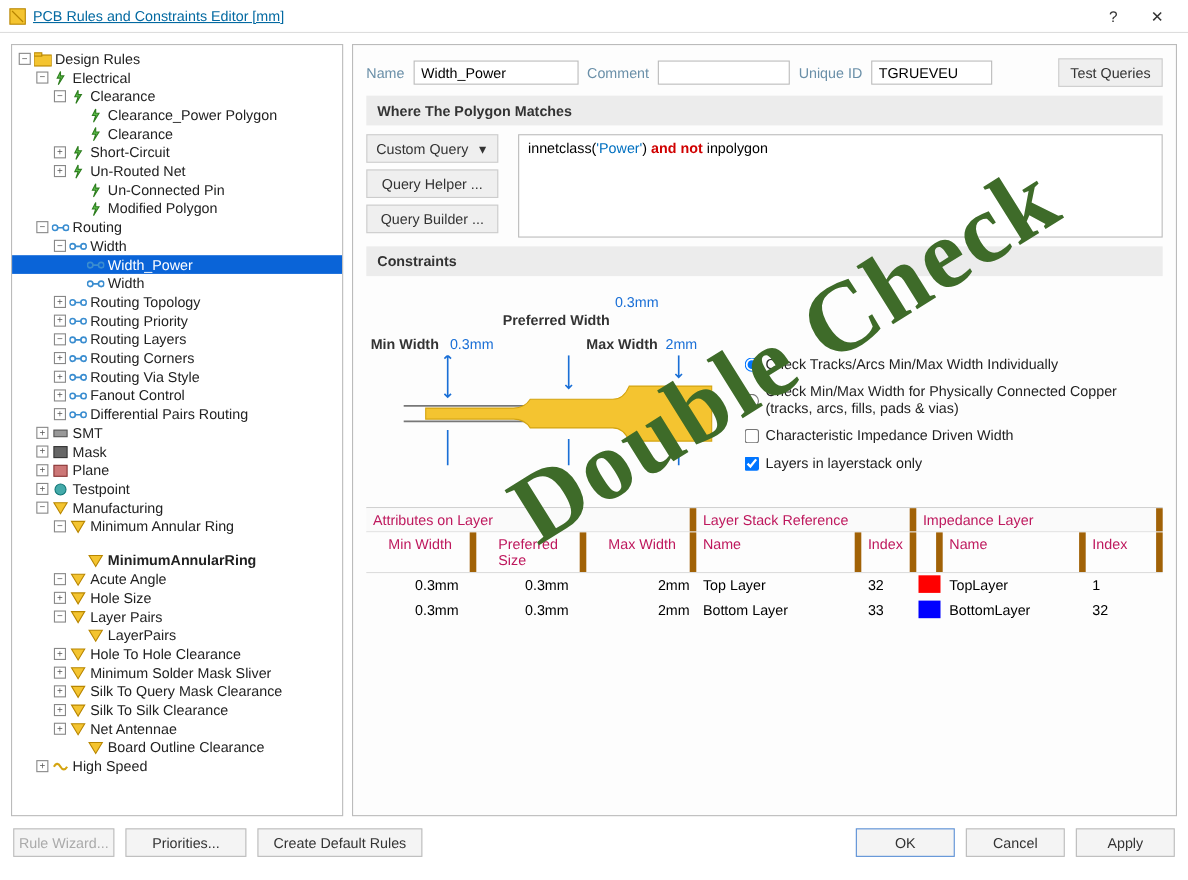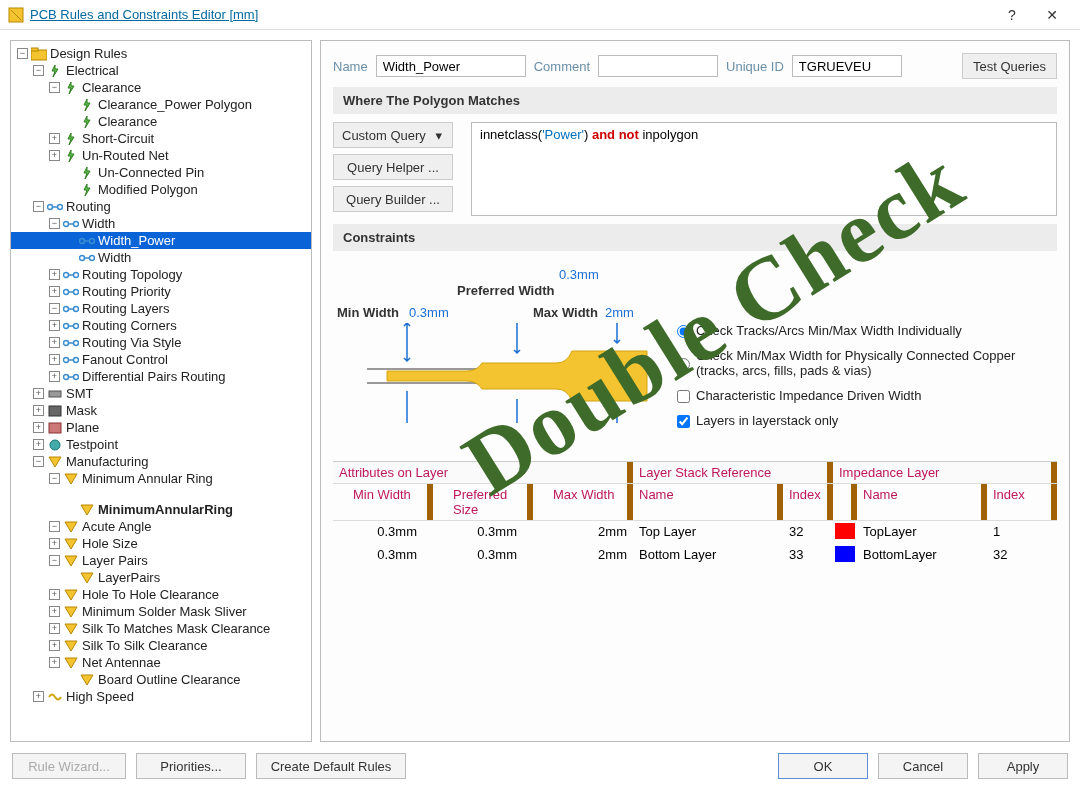--- a/index.html
+++ b/index.html
@@ -316,21 +316,21 @@
         <span class="ticon"><svg viewBox="0 0 16 14">
             <path d="M2 2 L14 2 L8 12 Z" fill="#f4c430" stroke="#b88600"></path>
           </svg></span>
         <span>Minimum Solder Mask Sliver</span>
       </div>
       <div class="tree-item" style="padding-left: 38px;">
         <span class="expand">+</span>
         <span class="ticon"><svg viewBox="0 0 16 14">
             <path d="M2 2 L14 2 L8 12 Z" fill="#f4c430" stroke="#b88600"></path>
           </svg></span>
-        <span>Silk To Matches Mask Clearance</span>
+        <span>Silk To Query Mask Clearance</span>
       </div>
       <div class="tree-item" style="padding-left: 38px;">
         <span class="expand">+</span>
         <span class="ticon"><svg viewBox="0 0 16 14">
             <path d="M2 2 L14 2 L8 12 Z" fill="#f4c430" stroke="#b88600"></path>
           </svg></span>
         <span>Silk To Silk Clearance</span>
       </div>
       <div class="tree-item" style="padding-left: 38px;">
         <span class="expand">+</span>
@@ -457,21 +457,21 @@
             <div style="width:24px;padding:2px"><span class="swatch" style="background:#0000ff"></span></div>
             <div style="width:130px">BottomLayer</div>
             <div style="flex:1">32</div>
           </div>
         </div>
     </div>
   </div>
 </div>
 
 <div class="footer">
-  <button class="fbtn disabled" style="width:114px">Rule Wizard...</button>
+  <button class="fbtn disabled" style="width:92px">Rule Wizard...</button>
   <button class="fbtn" style="width:110px">Priorities...</button>
   <button class="fbtn" style="width:150px">Create Default Rules</button>
   <span class="spacer"></span>
   <button class="fbtn primary">OK</button>
   <button class="fbtn">Cancel</button>
   <button class="fbtn">Apply</button>
 </div>
 
 <div class="watermark">Double Check</div>
 

